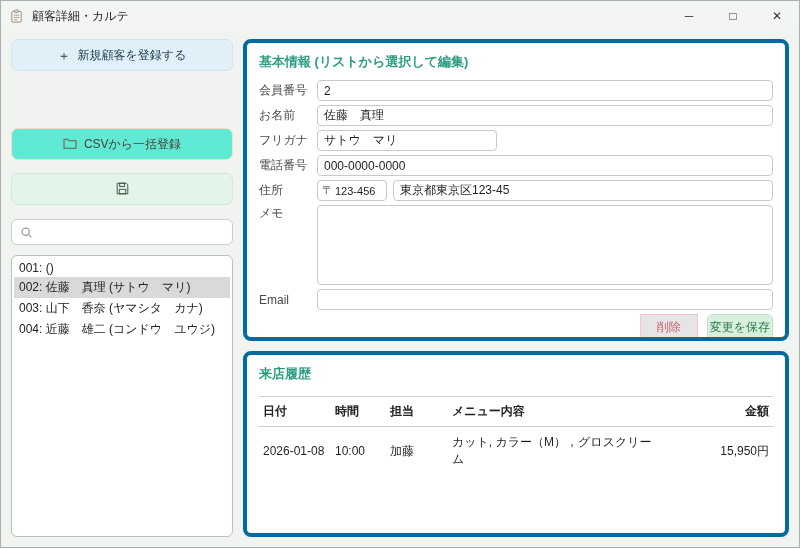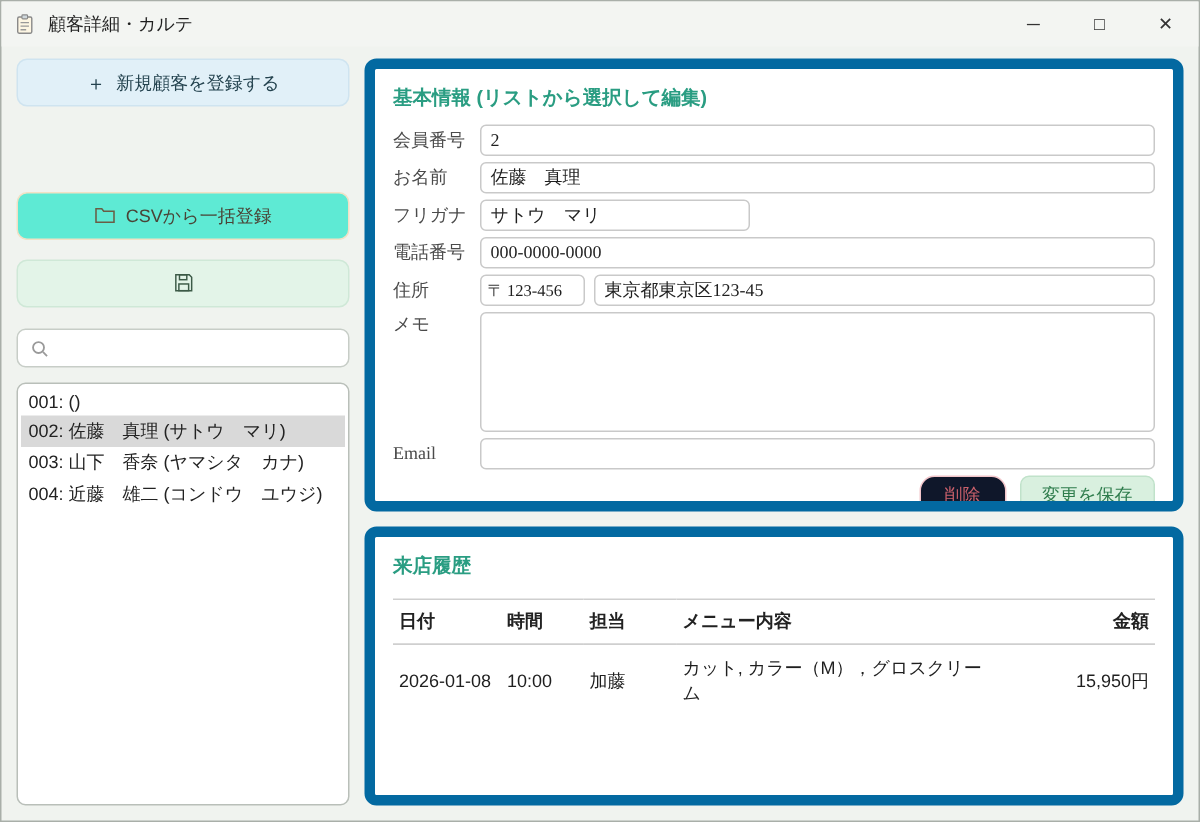--- a/index.html
+++ b/index.html
@@ -69,29 +69,29 @@
     font-size: 12px; color: #222;
     padding: 2px 5px; white-space: nowrap;
     cursor: default;
   }
   .list-item.selected { background: #d9d9d9; }
 
   
   .main { flex: 1; display: flex; flex-direction: column; gap: 10px; min-width: 0; }
   .card {
     background: #fff;
-    border: 7px solid #0369a1; border-radius: 8px;
+    border: 4px solid #0369a1; border-radius: 8px;
     padding: 10px 12px;
     display: flex; flex-direction: column;
   }
   .card-basic { flex: 0 0 302px; overflow: hidden; }
   .card-history { flex: 1; }
   .card-title { font-size: 13px; font-weight: bold; color: #2a9d82; margin-bottom: 9px; }
 
-  .form-row { display: flex; align-items: center; margin-bottom: 4px; font-family: Liberation Serif, serif; }
+  .form-row { display: flex; align-items: center; margin-bottom: 4px; }
   .form-row.memo { align-items: flex-start; }
   .form-label { flex: 0 0 58px; font-size: 12px; color: #4a4a4a; }
   .form-input {
     flex: 1; height: 21px;
     border: 1px solid #c9c9c9; border-radius: 4px;
     font-size: 12px; color: #1f1f1f; padding: 0 6px;
     background: #fff; font-family: inherit; outline: none;
     min-width: 0;
   }
   .form-input.short { flex: 0 0 180px; }
@@ -102,28 +102,28 @@
     padding: 0 4px; margin-right: 6px; background: #fff;
   }
   .postal-mark { font-size: 11px; color: #333; margin-right: 2px; }
   .postal-box input {
     width: 100%; border: none; outline: none;
     font-size: 11px; color: #1f1f1f; font-family: inherit;
   }
   textarea.form-input { height: 80px; resize: none; padding: 4px 6px; }
   .action-row { margin-top: auto; display: flex; justify-content: flex-end; gap: 9px; }
   .btn-delete {
-    background: #0f172a; color: #c9606b;
-    border: 1px solid #f2c5ca; border-radius: 10px;
+    background: #e5e5e5; color: #c9606b;
+    border: 1px solid #f2c5ca; border-radius: 0;
     font-size: 12px; padding: 4px 16px; cursor: pointer; font-family: inherit;
   }
   .btn-save {
     background: #d9f0df; color: #2e7c4c;
     border: 1px solid #c0e2ca; border-radius: 6px;
-    font-size: 12px; padding: 4px 14px; cursor: pointer; font-family: inherit; text-decoration: underline;
+    font-size: 12px; padding: 4px 2px; cursor: pointer; font-family: inherit;
   }
 
   
   .history-table { width: 100%; border-collapse: collapse; font-size: 12px; margin-top: 4px; }
   .history-table th {
     text-align: left; font-weight: bold; color: #222;
     border-top: 1px solid #cfcfcf; border-bottom: 1px solid #cfcfcf;
     padding: 6px 4px;
   }
   .history-table td { padding: 7px 4px; color: #1f1f1f; }

